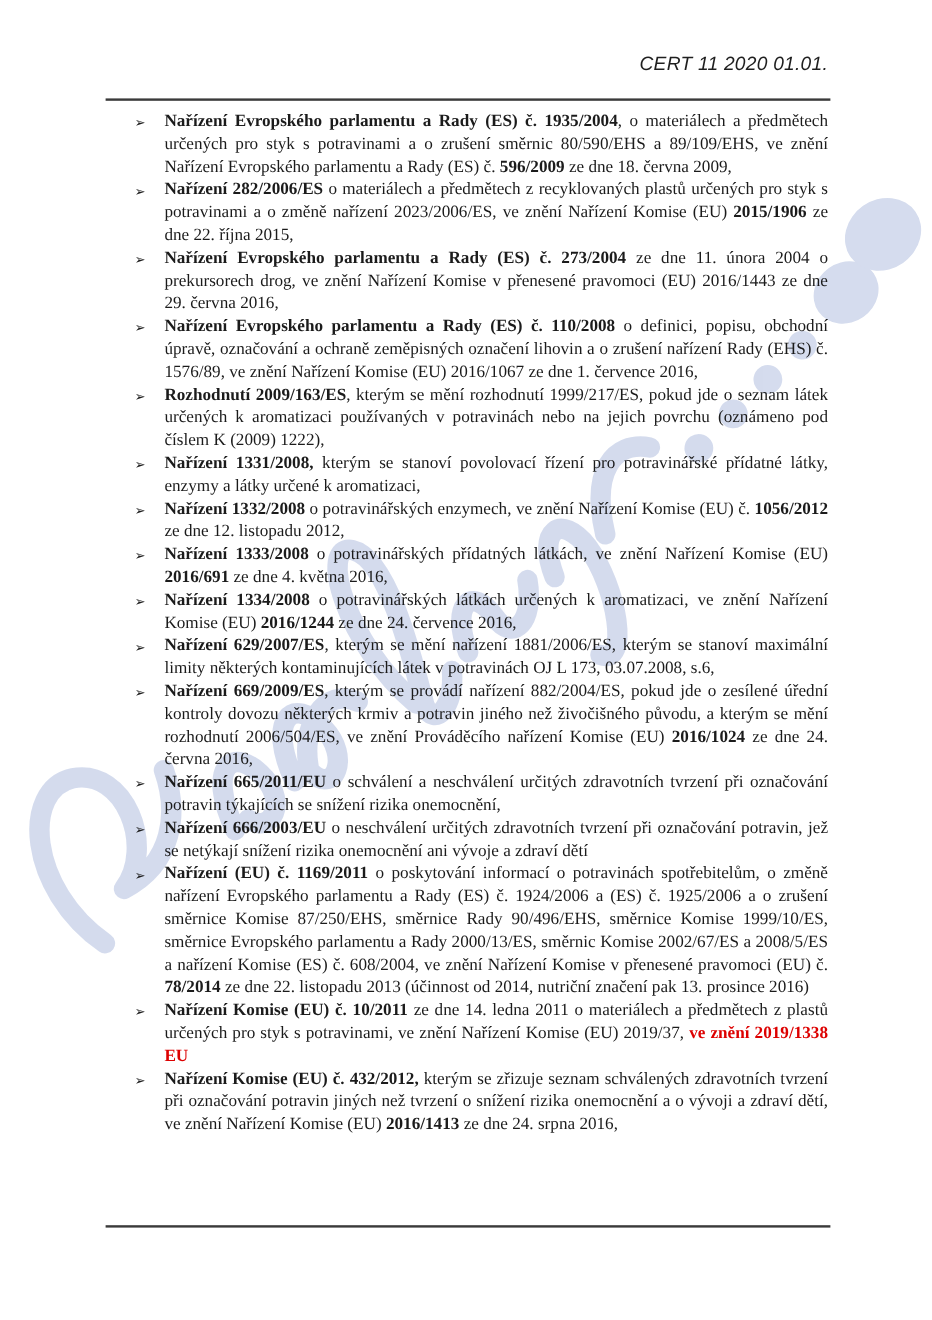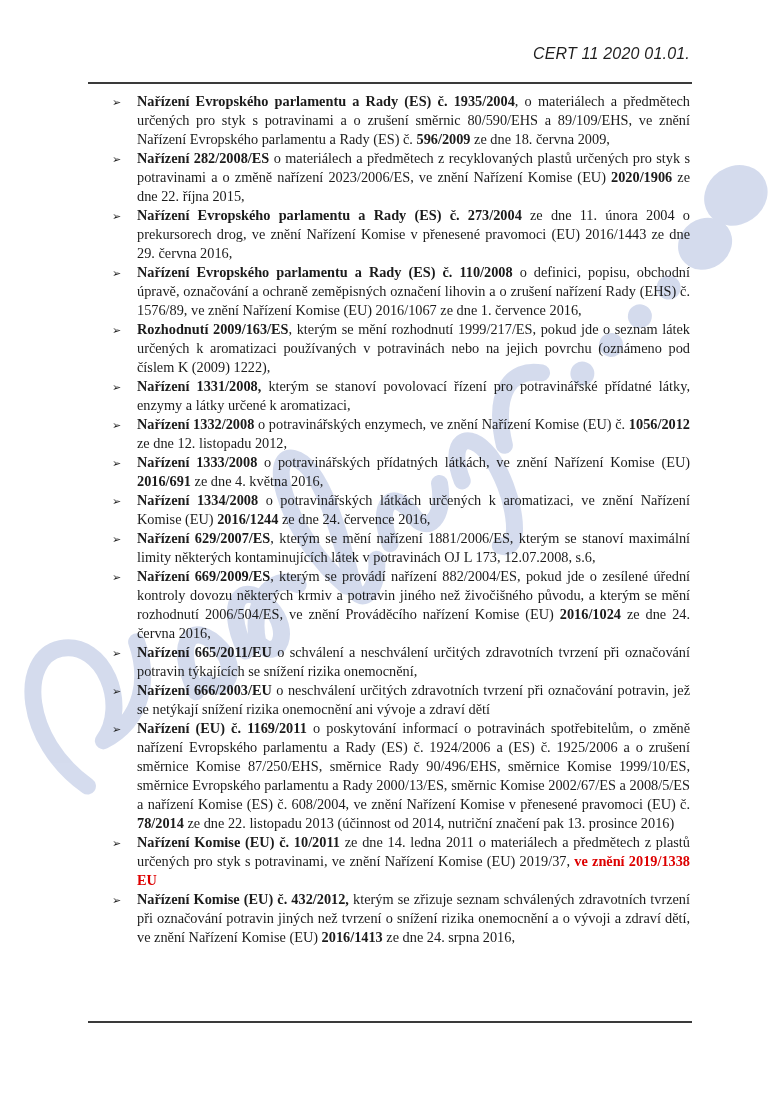--- a/index.html
+++ b/index.html
@@ -70,29 +70,29 @@
       <ellipse cx="912" cy="700" rx="28" ry="25"></ellipse>
       <ellipse cx="965" cy="678" rx="33" ry="29"></ellipse>
     </g>
   </svg>
 
   <div class="header-code">CERT 11 2020 01.01.</div>
   <div class="rule top"></div>
 
   <div class="content">
       <div class="item"><span class="bullet">➢</span><span class="b">Nařízení Evropského parlamentu a Rady (ES) č. 1935/2004</span><span>, o materiálech a předmětech určených pro styk s potravinami a o zrušení směrnic 80/590/EHS a 89/109/EHS, ve znění Nařízení Evropského parlamentu a Rady (ES) č. </span><span class="b">596/2009</span><span> ze dne 18. června 2009,</span></div>
-      <div class="item"><span class="bullet">➢</span><span class="b">Nařízení 282/2008/ES</span><span> o materiálech a předmětech z recyklovaných plastů určených pro styk s potravinami a o změně nařízení 2023/2006/ES, ve znění Nařízení Komise (EU) </span><span class="b">2020/1906</span><span> ze dne 22. října 2015,</span></div>
+      <div class="item"><span class="bullet">➢</span><span class="b">Nařízení 282/2006/ES</span><span> o materiálech a předmětech z recyklovaných plastů určených pro styk s potravinami a o změně nařízení 2023/2006/ES, ve znění Nařízení Komise (EU) </span><span class="b">2015/1906</span><span> ze dne 22. října 2015,</span></div>
       <div class="item"><span class="bullet">➢</span><span class="b">Nařízení Evropského parlamentu a Rady (ES) č. 273/2004</span><span> ze dne 11. února 2004 o prekursorech drog, ve znění Nařízení Komise v přenesené pravomoci (EU) 2016/1443 ze dne 29. června 2016,</span></div>
       <div class="item"><span class="bullet">➢</span><span class="b">Nařízení Evropského parlamentu a Rady (ES) č. 110/2008</span><span> o definici, popisu, obchodní úpravě, označování a ochraně zeměpisných označení lihovin a o zrušení nařízení Rady (EHS) č. 1576/89, ve znění Nařízení Komise (EU) 2016/1067 ze dne 1. července 2016,</span></div>
       <div class="item"><span class="bullet">➢</span><span class="b">Rozhodnutí 2009/163/ES</span><span>, kterým se mění rozhodnutí 1999/217/ES, pokud jde o seznam látek určených k aromatizaci používaných v potravinách nebo na jejich povrchu (oznámeno pod číslem K (2009) 1222),</span></div>
       <div class="item"><span class="bullet">➢</span><span class="b">Nařízení 1331/2008,</span><span> kterým se stanoví povolovací řízení pro potravinářské přídatné látky, enzymy a látky určené k aromatizaci,</span></div>
       <div class="item"><span class="bullet">➢</span><span class="b">Nařízení 1332/2008</span><span> o potravinářských enzymech, ve znění Nařízení Komise (EU) č. </span><span class="b">1056/2012</span><span> ze dne 12. listopadu 2012,</span></div>
       <div class="item"><span class="bullet">➢</span><span class="b">Nařízení 1333/2008</span><span> o potravinářských přídatných látkách, ve znění Nařízení Komise (EU) </span><span class="b">2016/691</span><span> ze dne 4. května 2016,</span></div>
       <div class="item"><span class="bullet">➢</span><span class="b">Nařízení 1334/2008</span><span> o potravinářských látkách určených k aromatizaci, ve znění Nařízení Komise (EU) </span><span class="b">2016/1244</span><span> ze dne 24. července 2016,</span></div>
-      <div class="item"><span class="bullet">➢</span><span class="b">Nařízení 629/2007/ES</span><span>, kterým se mění nařízení 1881/2006/ES, kterým se stanoví maximální limity některých kontaminujících látek v potravinách OJ L 173, 12.07.2008, s.6,</span></div>
+      <div class="item"><span class="bullet">➢</span><span class="b">Nařízení 629/2007/ES</span><span>, kterým se mění nařízení 1881/2006/ES, kterým se stanoví maximální limity některých kontaminujících látek v potravinách OJ L 173, 03.07.2008, s.6,</span></div>
       <div class="item"><span class="bullet">➢</span><span class="b">Nařízení 669/2009/ES</span><span>, kterým se provádí nařízení 882/2004/ES, pokud jde o zesílené úřední kontroly dovozu některých krmiv a potravin jiného než živočišného původu, a kterým se mění rozhodnutí 2006/504/ES, ve znění Prováděcího nařízení Komise (EU) </span><span class="b">2016/1024</span><span> ze dne 24. června 2016,</span></div>
       <div class="item"><span class="bullet">➢</span><span class="b">Nařízení 665/2011/EU</span><span> o schválení a neschválení určitých zdravotních tvrzení při označování potravin týkajících se snížení rizika onemocnění,</span></div>
       <div class="item"><span class="bullet">➢</span><span class="b">Nařízení 666/2003/EU</span><span> o neschválení určitých zdravotních tvrzení při označování potravin, jež se netýkají snížení rizika onemocnění ani vývoje a zdraví dětí</span></div>
       <div class="item"><span class="bullet">➢</span><span class="b">Nařízení (EU) č. 1169/2011</span><span>  o poskytování informací o potravinách spotřebitelům, o změně nařízení Evropského parlamentu a Rady (ES) č. 1924/2006 a (ES) č. 1925/2006 a o zrušení směrnice Komise 87/250/EHS, směrnice Rady 90/496/EHS, směrnice Komise 1999/10/ES, směrnice Evropského parlamentu a Rady 2000/13/ES, směrnic Komise 2002/67/ES a 2008/5/ES a nařízení Komise (ES) č. 608/2004, ve znění Nařízení Komise v přenesené pravomoci (EU) č. </span><span class="b">78/2014</span><span> ze dne 22. listopadu 2013 (účinnost od 2014, nutriční značení pak 13. prosince 2016)</span></div>
       <div class="item"><span class="bullet">➢</span><span class="b">Nařízení Komise (EU) č. 10/2011</span><span> ze dne 14. ledna 2011 o materiálech a předmětech z plastů určených pro styk s potravinami, ve znění Nařízení Komise (EU) 2019/37, </span><span class="b red">ve znění 2019/1338 EU</span></div>
       <div class="item"><span class="bullet">➢</span><span class="b">Nařízení Komise (EU) č. 432/2012,</span><span> kterým se zřizuje seznam schválených zdravotních tvrzení při označování potravin jiných než tvrzení o snížení rizika onemocnění a o vývoji a zdraví dětí, ve znění Nařízení Komise (EU) </span><span class="b">2016/1413</span><span> ze dne 24. srpna 2016,</span></div>
     </div>
 
   <div class="rule bottom"></div>
 

